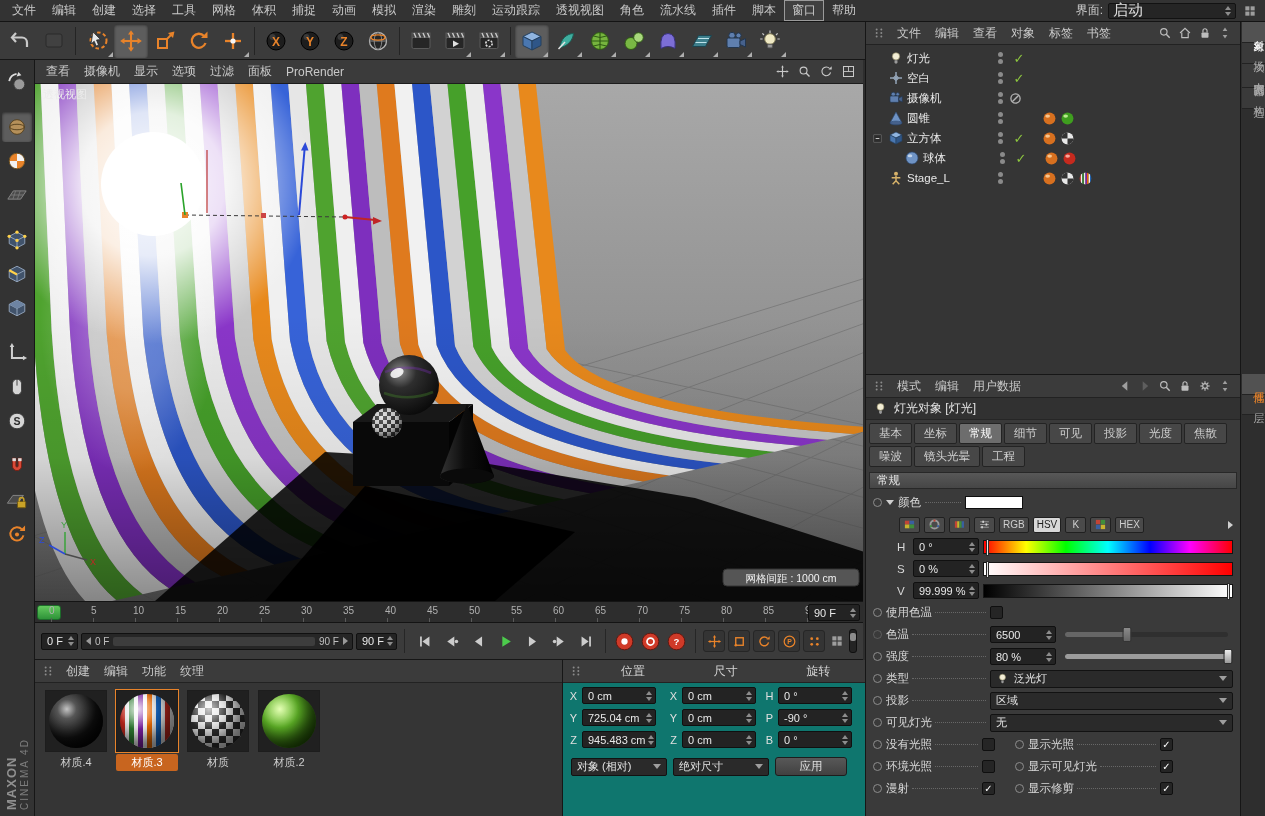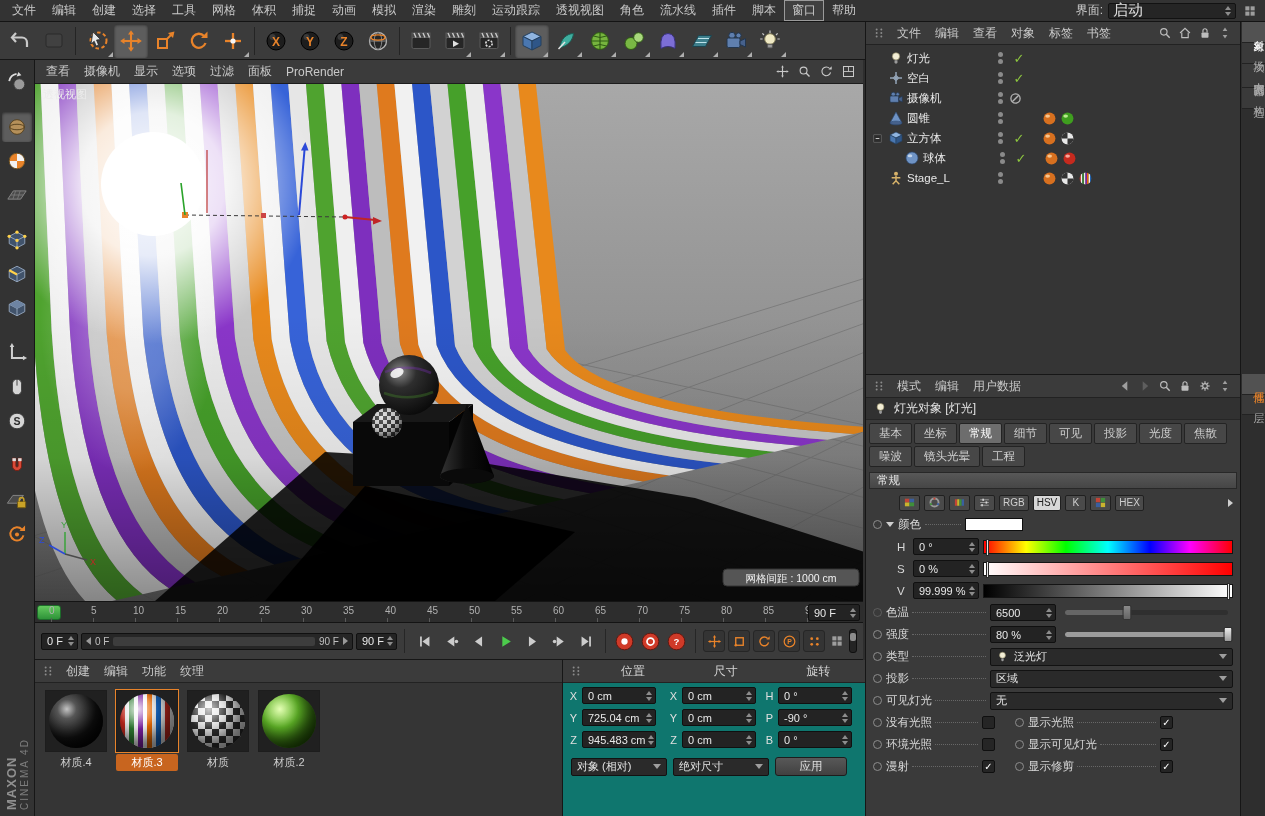--- a/index.html
+++ b/index.html
@@ -1353,20 +1353,27 @@
         <span class="atab">焦散</span>
         <span class="atab">噪波</span>
         <span class="atab">镜头光晕</span>
         <span class="atab">工程</span>
       </div>
     <div class="sect">
       <span>常规</span>
     </div>
     <div class="props" id="props">
         <div class="prow">
+          <span class="adot"></span>
+          <i class="cexp"></i>
+          <span class="plabel">颜色</span>
+          <span class="lead" style="flex:0 0 36px"></span>
+          <span class="swatch" style="background:#ffffff"></span>
+        </div>
+        <div class="prow">
           <span style="width:22px"></span>
           <span class="pbtn">
             <svg width="13" height="13" viewBox="0 0 24 24">
               <rect x="3.5" y="5" width="8.5" height="7" fill="#c24436"></rect>
               <rect x="12" y="5" width="8.5" height="7" fill="#3a5fa0"></rect>
               <rect x="3.5" y="12" width="8.5" height="7" fill="#c9b32e"></rect>
               <rect x="12" y="12" width="8.5" height="7" fill="#3f8f3a"></rect>
             </svg>
           </span>
           <span class="pbtn">
@@ -1407,27 +1414,20 @@
               <rect x="3.5" y="3.5" width="8" height="8" fill="#c24436"></rect>
               <rect x="12.5" y="3.5" width="8" height="8" fill="#3f8f3a"></rect>
               <rect x="3.5" y="12.5" width="8" height="8" fill="#3a5fa0"></rect>
               <rect x="12.5" y="12.5" width="8" height="8" fill="#c9b32e"></rect>
             </svg>
           </span>
           <span class="pbtn">HEX</span>
           <i class="pnext"></i>
         </div>
         <div class="prow">
-          <span class="adot"></span>
-          <i class="cexp"></i>
-          <span class="plabel">颜色</span>
-          <span class="lead" style="flex:0 0 36px"></span>
-          <span class="swatch" style="background:#ffffff"></span>
-        </div>
-        <div class="prow">
           <span style="width:20px"></span>
           <span class="hsvlab">H</span>
           <span class="fld" style="width:66px">
             <span class="val">0 °</span>
             <span class="spin">
               <i class="up"></i>
               <i class="dn"></i>
             </span>
           </span>
           <span class="bar hue">
@@ -1454,20 +1454,28 @@
           <span class="fld" style="width:66px">
             <span class="val">99.999 %</span>
             <span class="spin">
               <i class="up"></i>
               <i class="dn"></i>
             </span>
           </span>
           <span class="bar val">
             <i class="mark" style="left:calc(100% - 5px)"></i>
           </span>
+        </div>
+        <div class="prow">
+          <span class="adot"></span>
+          <span class="lb" style="width:100px">
+            <span class="plabel">使用色温</span>
+            <span class="lead"></span>
+          </span>
+          <span class="cbx"></span>
         </div>
         <div class="prow">
           <span class="adot dim"></span>
           <span class="lb" style="width:100px">
             <span class="plabel">色温</span>
             <span class="lead"></span>
           </span>
           <span class="fld" style="width:66px">
             <span class="val">6500</span>
             <span class="spin">

